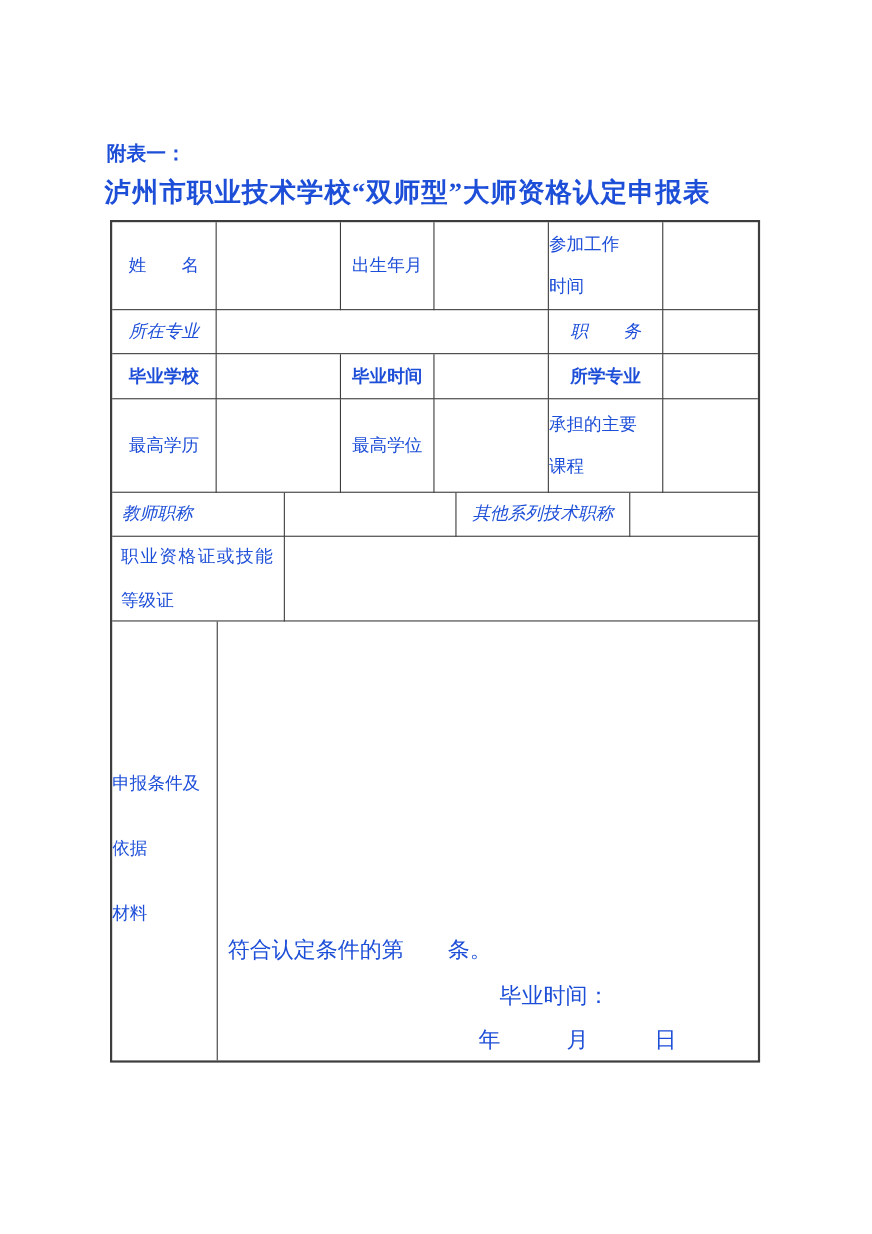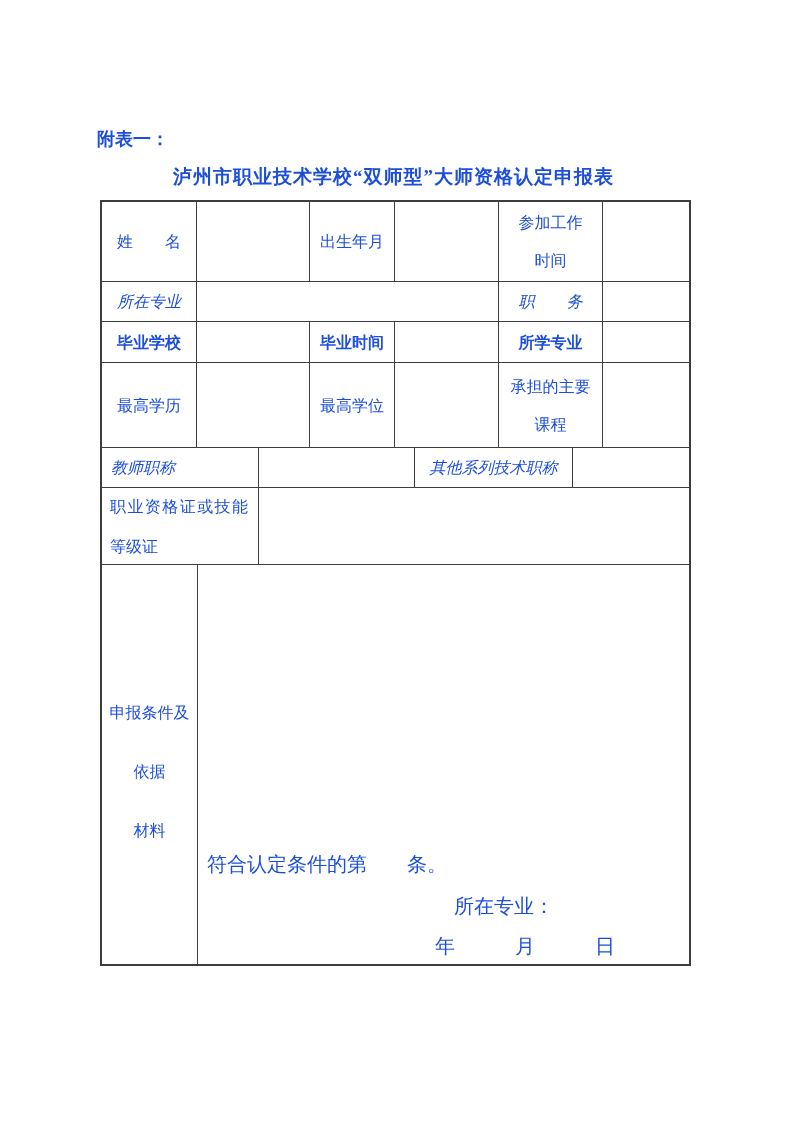--- a/index.html
+++ b/index.html
@@ -10,41 +10,41 @@
     font-family:"Liberation Serif","DejaVu Serif",serif;
     color:#1d4ed8;
     overflow:hidden;
   }
   .annex {
     position:absolute; left:97px; top:127px;
     font-size:18px; font-weight:bold; line-height:24px;
   }
   .title {
     position:absolute; left:95px; top:163px; width:597px;
-    text-align:center; font-size:19px; font-weight:bold;
+    font-size:24px; font-weight:bold;
     letter-spacing:1px; line-height:27px; white-space:nowrap;
   }
   .ftable {
     position:absolute; left:100px; top:200px;
     width:587px; height:762px;
     border:2px solid #3d3d3d;
     box-sizing:content-box;
   }
   .frow { display:flex; width:587px; border-bottom:1.5px solid #3d3d3d; box-sizing:border-box; }
   .frow.last { border-bottom:none; }
   .cell {
     box-sizing:border-box;
     border-right:1.5px solid #3d3d3d;
     display:flex; align-items:center; justify-content:center;
     font-size:16px; line-height:20px;
     overflow:hidden;
   }
   .cell.lastcol { border-right:none; }
   .cell.lbl-left { justify-content:flex-start; padding-left:9px; }
-  .stack { display:flex; flex-direction:column; align-items:center; }
+  .stack { display:flex; flex-direction:column; align-items:flex-start; }
   .stack span { display:block; text-align:center; line-height:38px; }
   .stack-wide span { line-height:40px; }
   .cert-cell { flex-direction:column; align-items:flex-start; justify-content:center; padding-left:8px; }
   .cert-line1 { display:block; width:138px; text-align-last:justify; line-height:40px; }
   .cert-line2 { display:block; line-height:40px; }
   .big-label { padding-top:14px;gap:19px; }
   .big-content { position:relative; }
   .abs-text { position:absolute; line-height:22px; font-size:20px; white-space:pre; }
   .statement { left:9px;  top:288px; }
   .signature { left:256px; top:330px; }
@@ -125,19 +125,19 @@
     </div>
 
     <div class="frow h399 last">
       <div class="cell w96 h399 stack stack-wide big-label">
         <span>申报条件及</span>
         <span>依据</span>
         <span>材料</span>
       </div>
       <div class="cell w491 h399 lastcol big-content">
         <div class="abs-text statement">符合认定条件的第　　条。</div>
-        <div class="abs-text signature">所在专业：</div>
+        <div class="abs-text signature">毕业时间：</div>
         <div class="abs-text datefield">年　　　月　　　日</div>
       </div>
     </div>
 
   </div>
 </div>
 
 </body></html>

